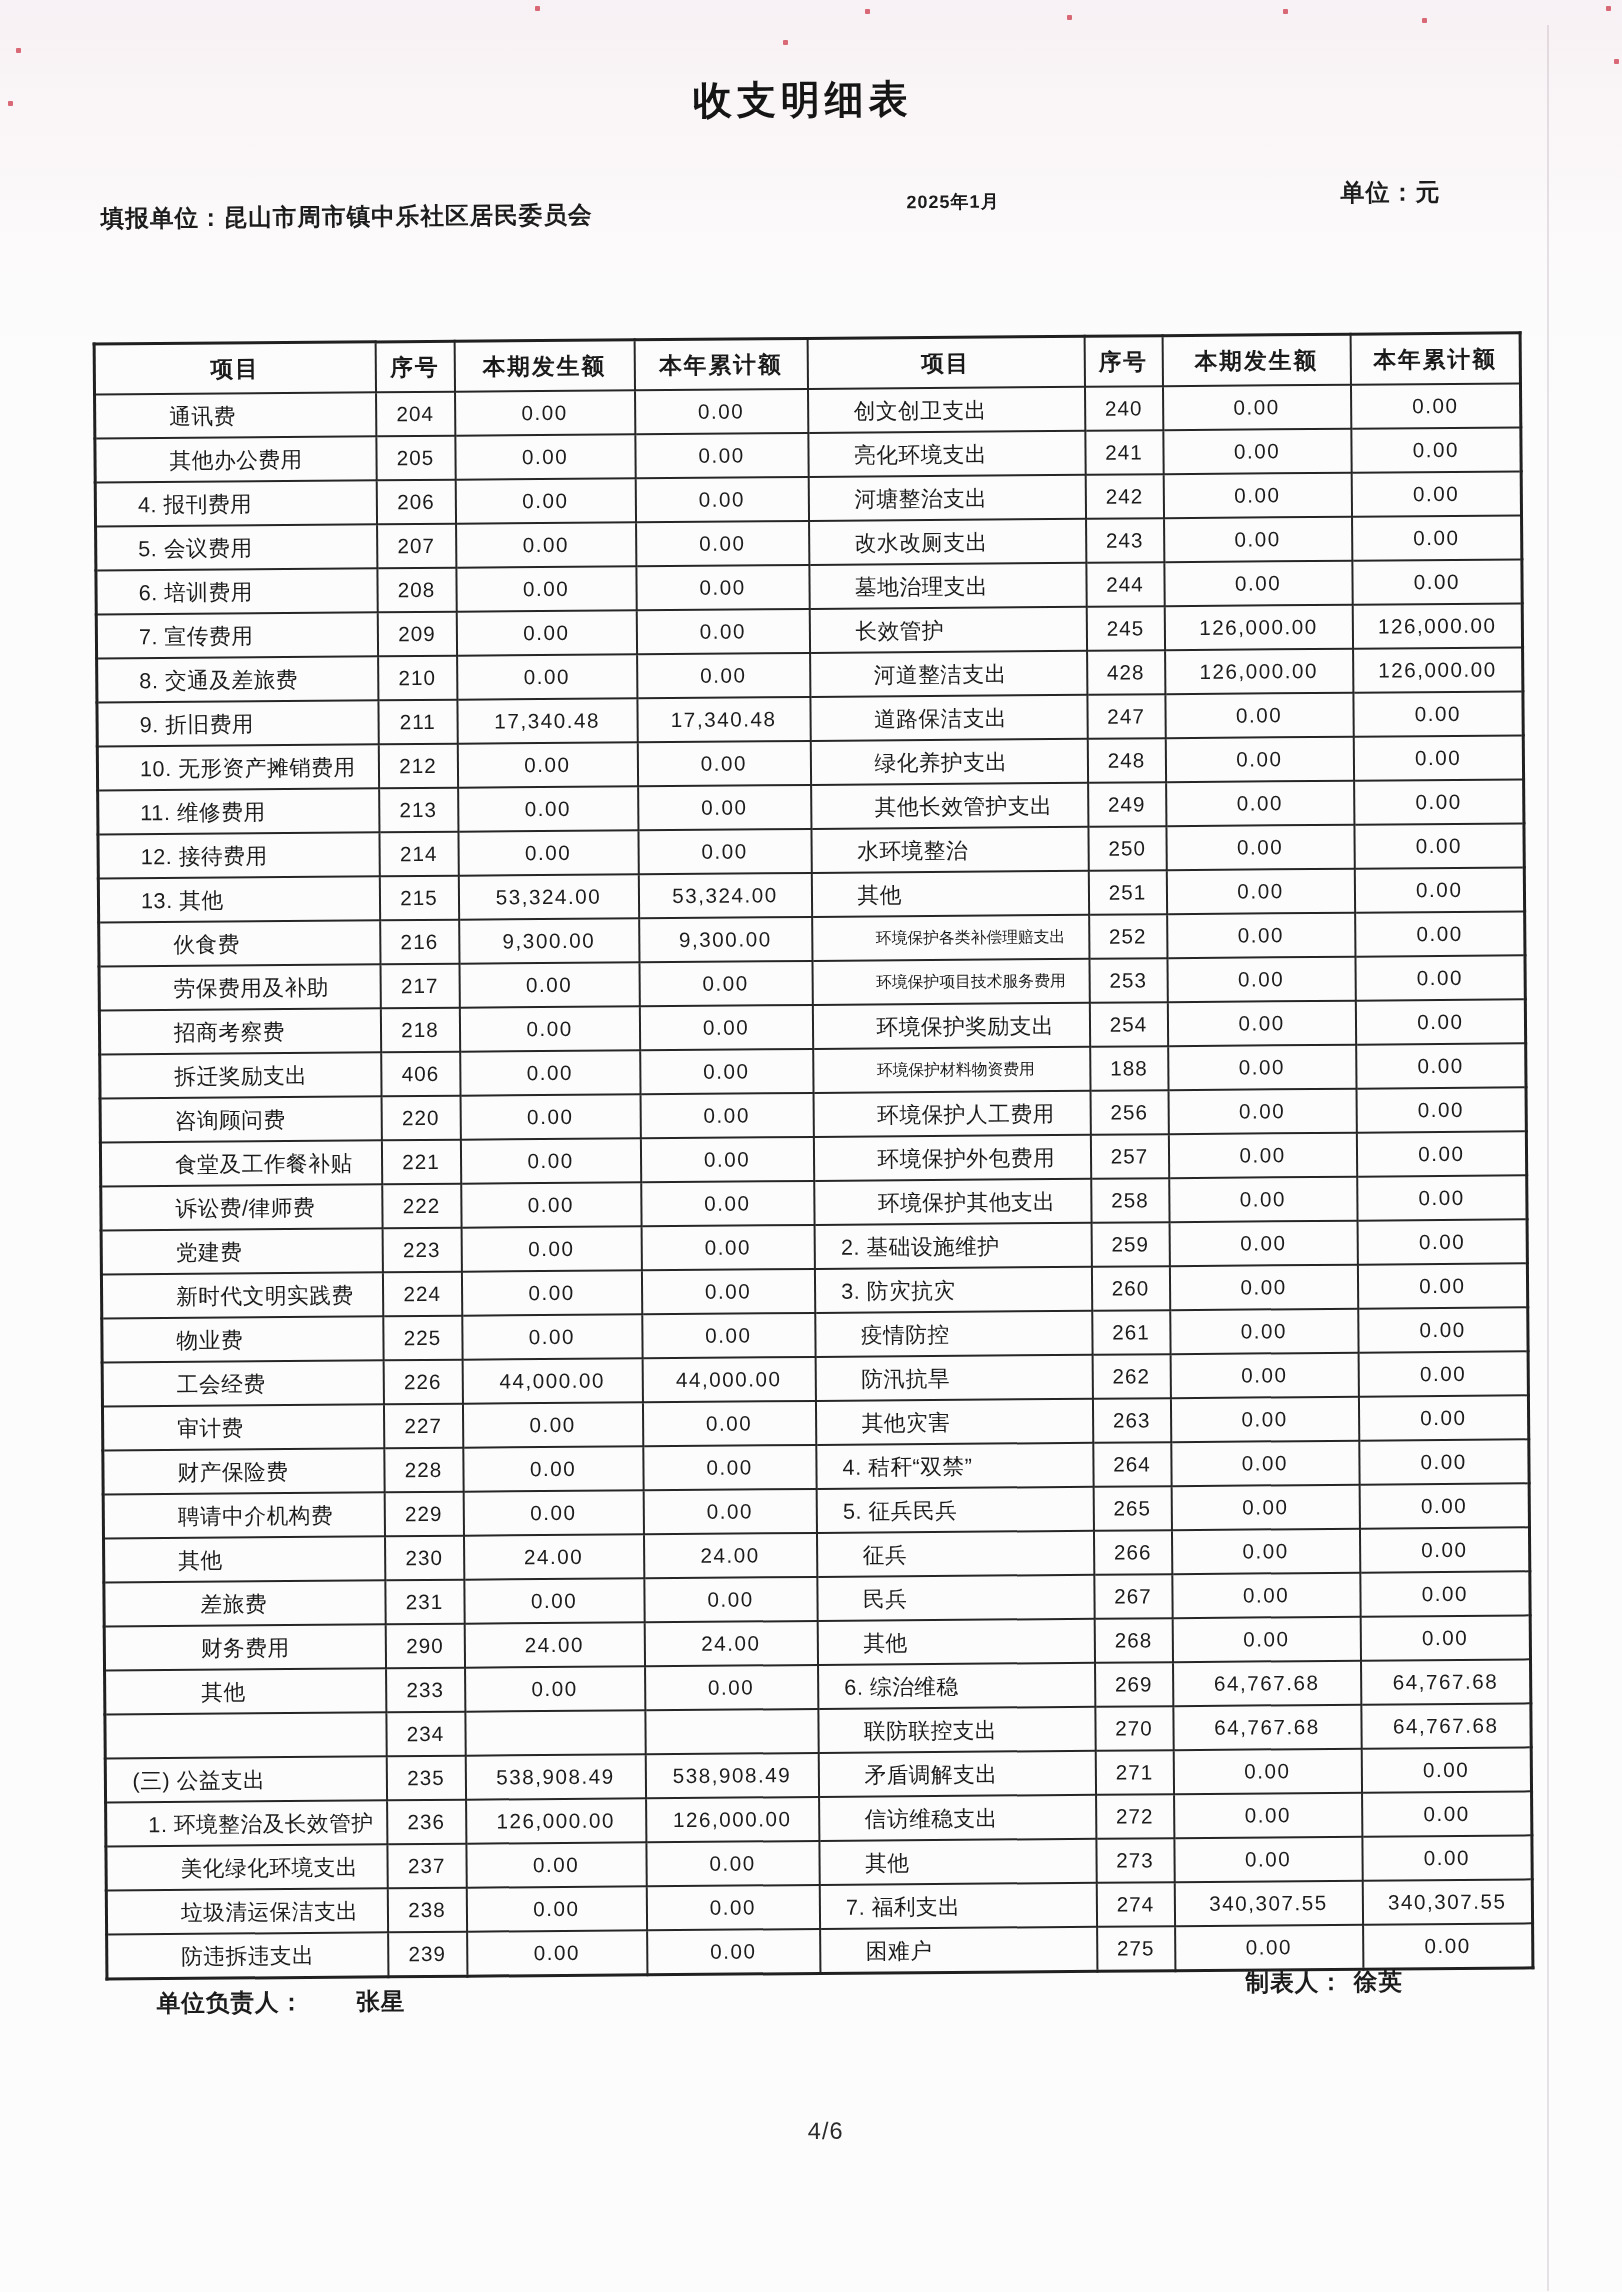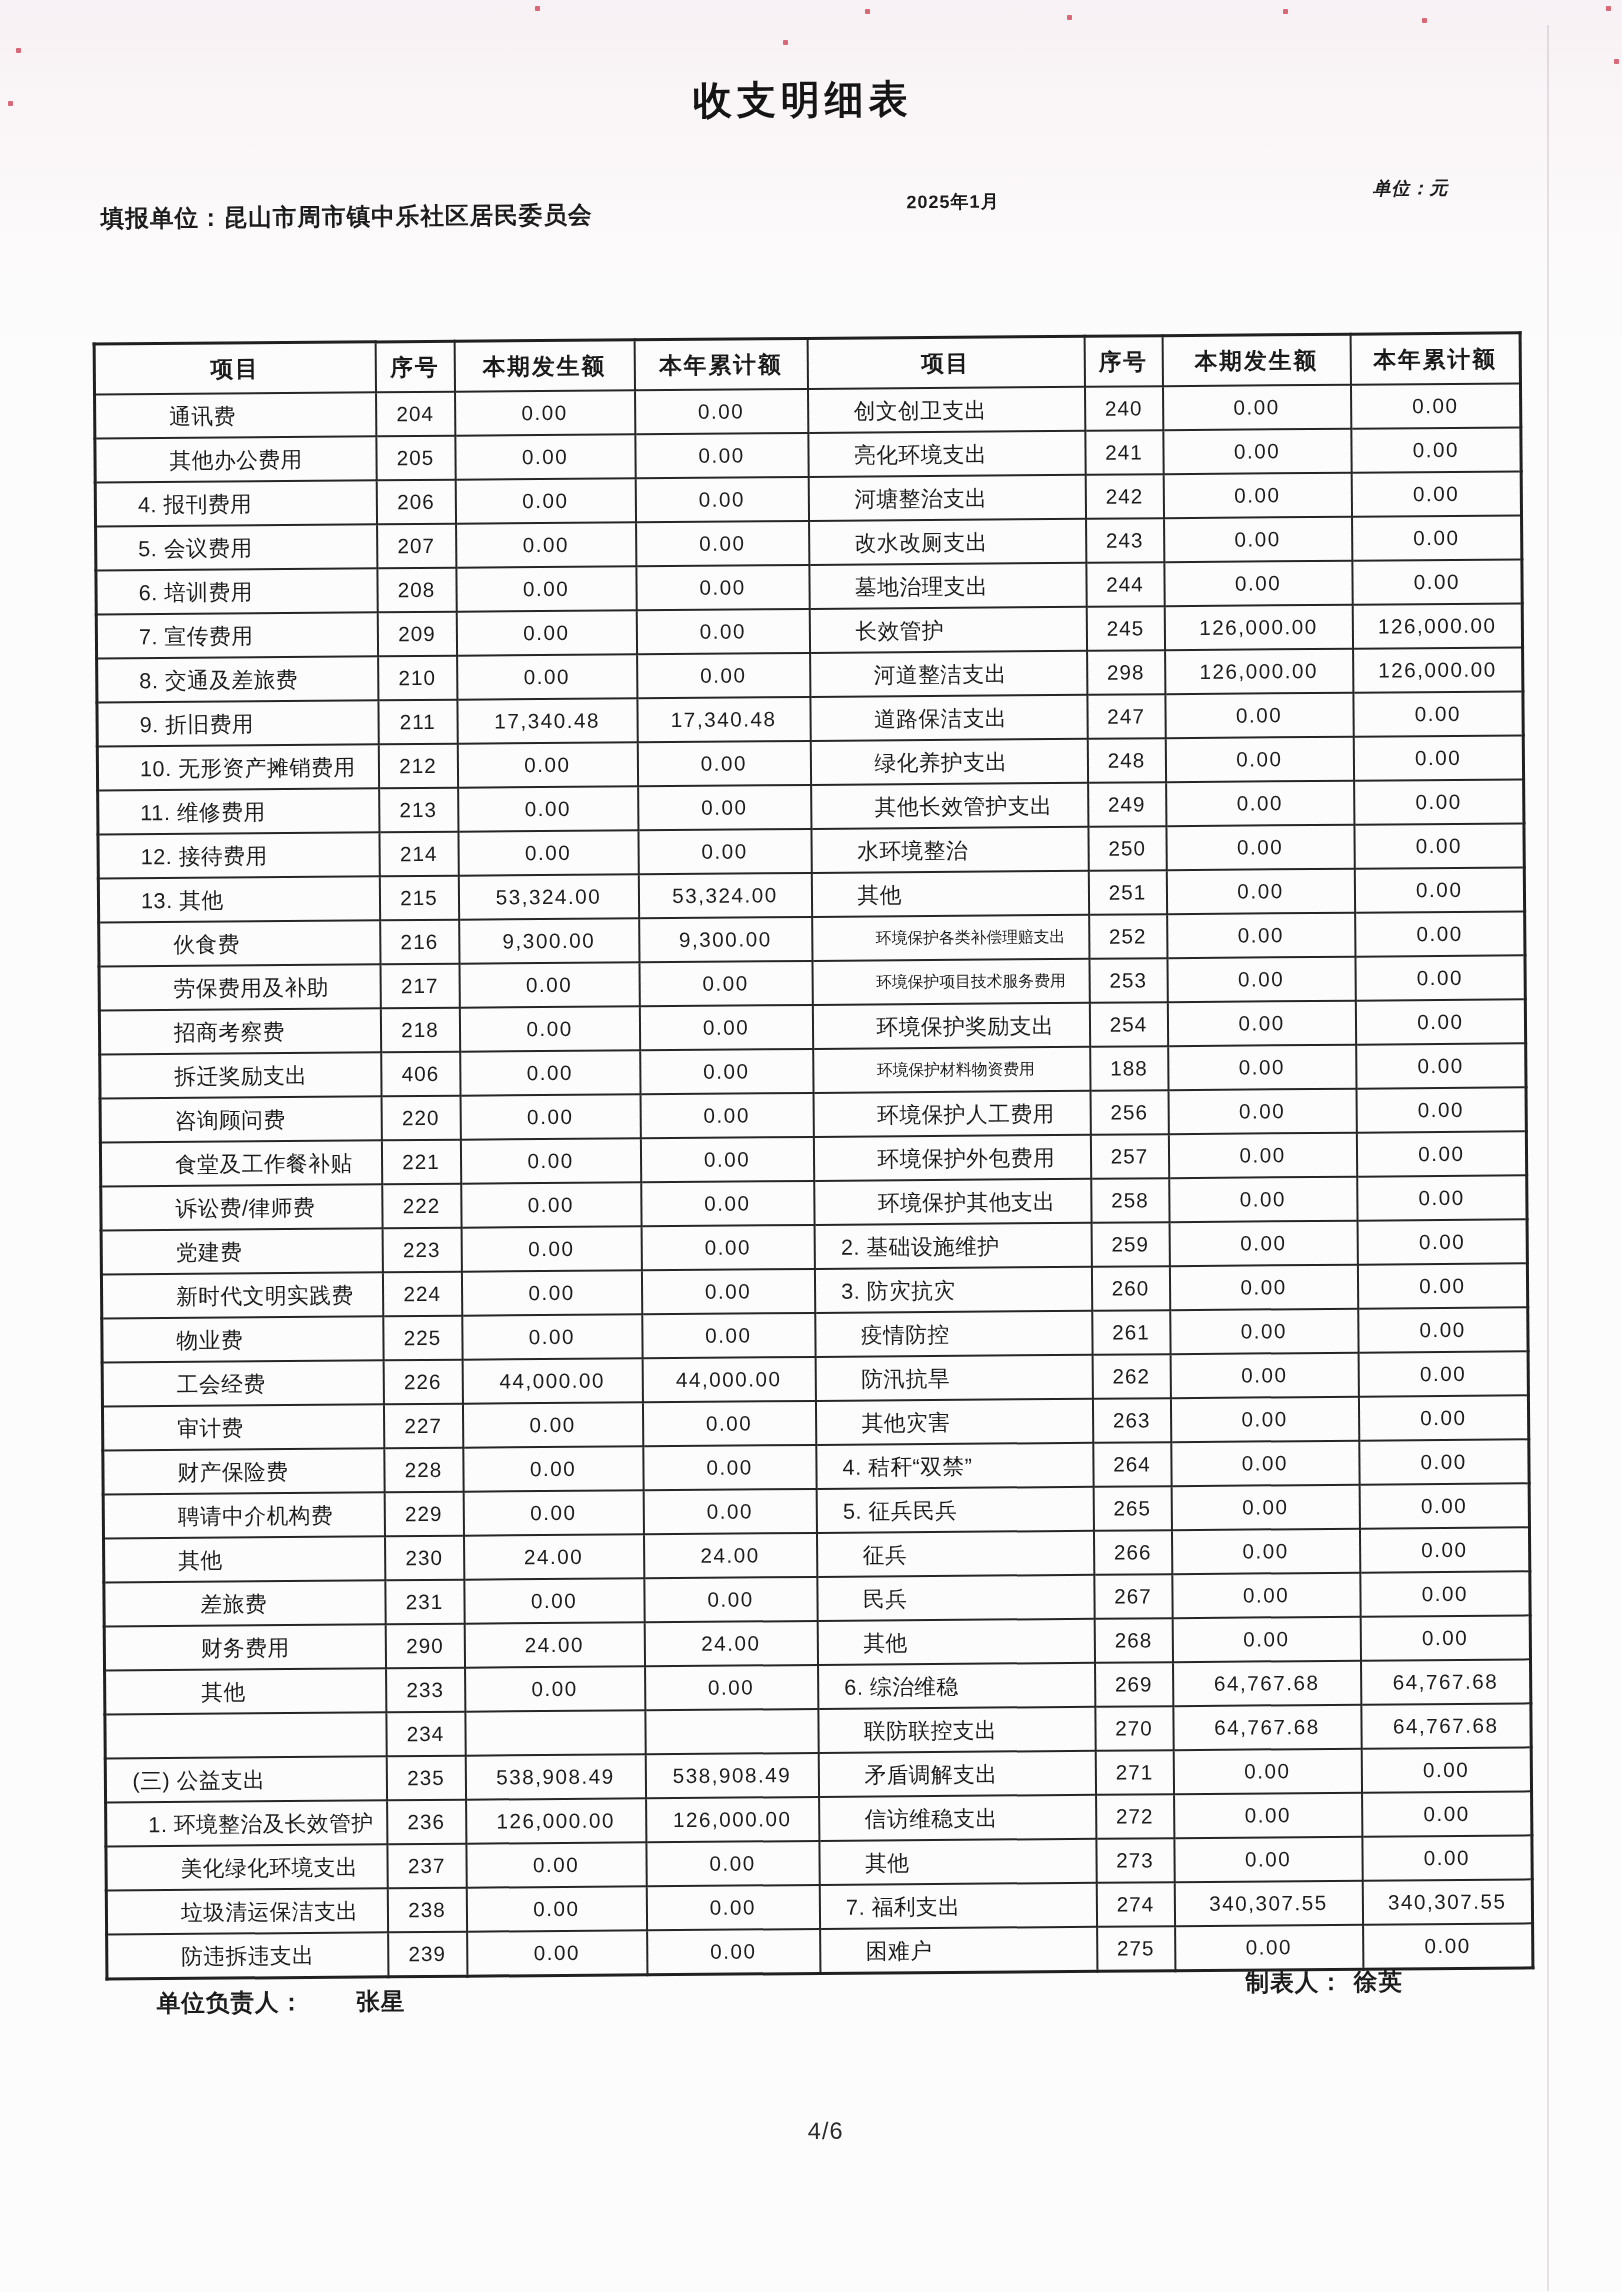--- a/index.html
+++ b/index.html
@@ -28,21 +28,21 @@
     position:absolute;inset:0;
     transform:rotate(-0.45deg);
     transform-origin:808px 1153px;
   }
   .title{
     position:absolute;top:73px;left:0;width:1622px;text-align:center;
     font-size:39px;font-weight:700;letter-spacing:4.9px;color:#151515;
   }
   .meta-reporting{position:absolute;left:108px;top:197px;font-size:23.6px;font-weight:600;letter-spacing:1px;}
   .meta-period{position:absolute;left:914px;top:191px;font-size:18px;font-weight:600;letter-spacing:1px;}
-  .meta-unit{position:absolute;left:1380px;top:181px;font-size:18px;font-weight:600;letter-spacing:1px;font-style:italic;}
+  .meta-unit{position:absolute;left:1348px;top:181px;font-size:24px;font-weight:600;letter-spacing:1px;}
 
   table.grid{
     position:absolute;left:99px;top:337px;width:1426px;
     border-collapse:collapse;table-layout:fixed;
     background:transparent;
   }
   table.grid th, table.grid td{
     border:2px solid #262626;
     padding:0;
     overflow:hidden;white-space:nowrap;
@@ -178,21 +178,21 @@
             <td class="serial">245</td>
             <td class="amount">126,000.00</td>
             <td class="amount">126,000.00</td>
           </tr>
           <tr>
             <td class="item L ind1">8. 交通及差旅费</td>
             <td class="serial">210</td>
             <td class="amount">0.00</td>
             <td class="amount">0.00</td>
             <td class="item R ind3">河道整洁支出</td>
-            <td class="serial">298</td>
+            <td class="serial">428</td>
             <td class="amount">126,000.00</td>
             <td class="amount">126,000.00</td>
           </tr>
           <tr>
             <td class="item L ind1">9. 折旧费用</td>
             <td class="serial">211</td>
             <td class="amount">17,340.48</td>
             <td class="amount">17,340.48</td>
             <td class="item R ind3">道路保洁支出</td>
             <td class="serial">247</td>

